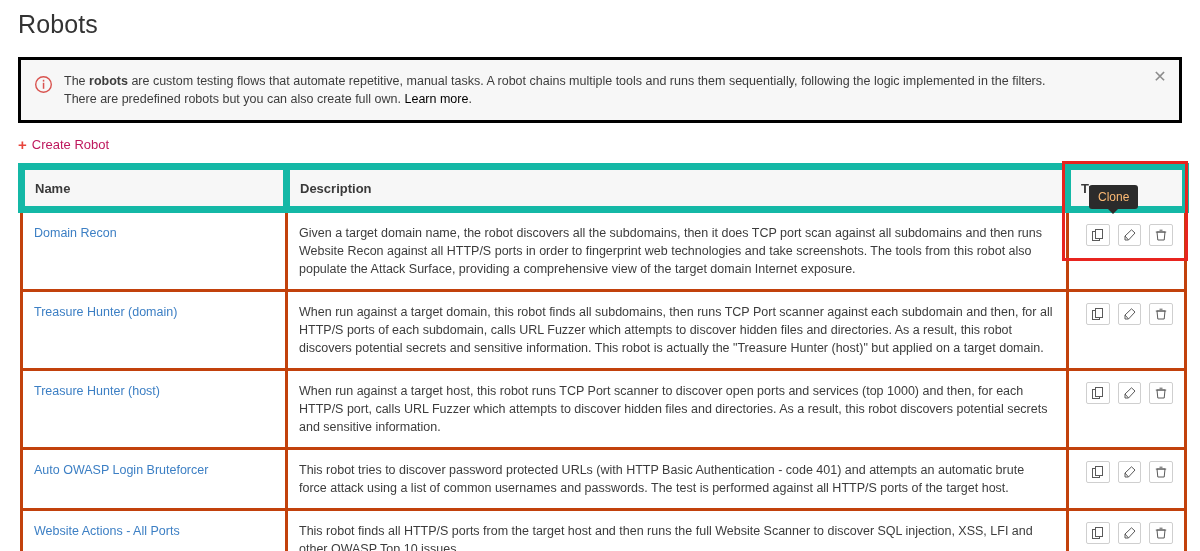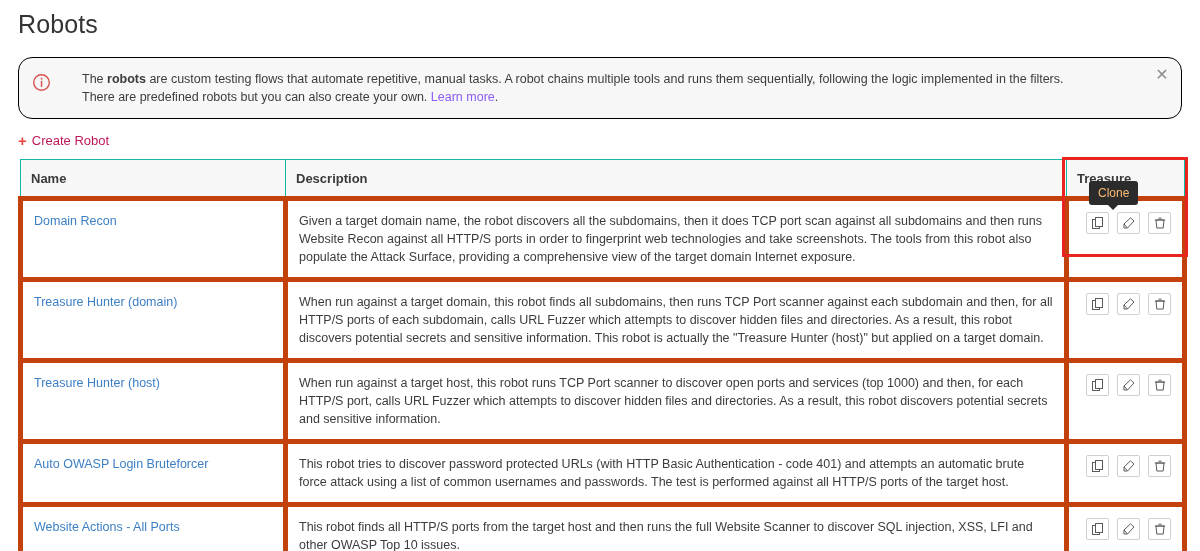--- a/index.html
+++ b/index.html
@@ -26,47 +26,46 @@
     color: #333333;
     padding: 10px 0 0 18px;
     letter-spacing: 0.1px;
   }
 
   
   .info-banner {
     position: relative;
     margin: 18px 18px 0 18px;
     background: #f7f7f7;
-    border: 1px solid #000000;
-    border-radius: 14px;
+    border: 3px solid #000000;
+    border-radius: 0;
     padding: 12px 36px 12px 14px;
     display: flex;
     align-items: flex-start;
-    gap: 20px;
   }
   .info-icon {
     flex: 0 0 auto;
     width: 17px;
     height: 17px;
     margin-right: 12px;
     margin-top: 4px;
   }
   .info-icon svg { display: block; }
   .banner-text {
     font-size: 12.5px;
     line-height: 18px;
     color: #3c3c3c;
   }
   .banner-text b { font-weight: bold; }
   .banner-text .example-label {
     text-decoration: underline;
     color: #3c3c3c;
   }
   .banner-link {
-    color: #8b5cf6;
+    color: #000000;
     text-decoration: none;
   }
   .banner-close {
     position: absolute;
     top: 8px;
     right: 10px;
     width: 18px;
     height: 18px;
     color: #8d8d8d;
     font-size: 16px;
@@ -97,30 +96,30 @@
     margin: 10px 18px 0 18px;
     position: relative;
   }
   table.robots {
     width: 1164px;
     border-collapse: collapse;
     table-layout: fixed;
   }
   table.robots th {
     background: #f7f7f7;
-    border: 1px solid #14b8a6;
+    border: 7px solid #14b8a6;
     text-align: left;
     font-size: 13px;
     font-weight: bold;
     color: #3a3a3a;
     padding: 9px 10px;
     height: 18px;
   }
   table.robots td {
-    border: 5px solid #c2410c;
+    border: 3px solid #c2410c;
     padding: 11px 11px;
     vertical-align: top;
     font-size: 12.5px;
     line-height: 18px;
     color: #3c3c3c;
     margin-top: 13px;
   }
   col.c-name { width: 265px; }
   col.c-desc { width: 781px; }
   col.c-act  { width: 118px; }
@@ -203,21 +202,21 @@
         <circle cx="8.5" cy="8.5" r="7.8" fill="none" stroke="#d9534f" stroke-width="1.4"></circle>
         <rect x="7.8" y="6.8" width="1.5" height="6" fill="#d9534f"></rect>
         <rect x="7.8" y="3.8" width="1.5" height="1.8" fill="#d9534f"></rect>
       </svg>
     </span>
     <div class="banner-text">
       <div>
         <span>The </span><b>robots</b><span> are custom testing flows that automate repetitive, manual tasks. A robot chains multiple tools and runs them sequentially, following the logic implemented in the filters.</span>
       </div>
       <div>
-        <span>There are predefined robots but you can also create your own. </span><a class="banner-link" href="#">Learn more</a><span>.</span>
+        <span>There are predefined robots but you can also create full own. </span><a class="banner-link" href="#">Learn more</a><span>.</span>
       </div>
     </div>
     <div class="banner-close">✕</div>
   </div>
 
   <div class="create-robot">
     <span class="plus">+</span>
     <span class="label">Create Robot</span>
   </div>
 

